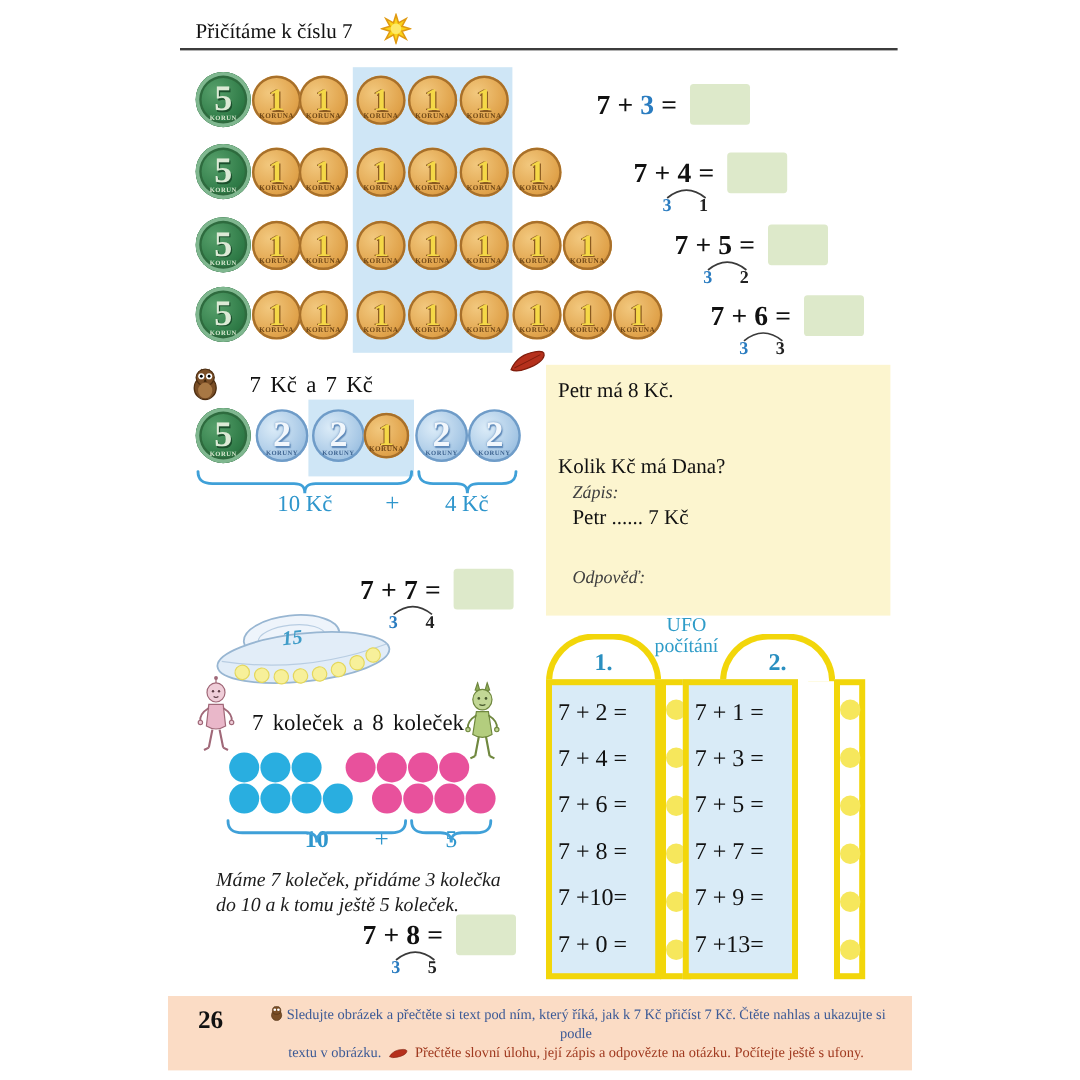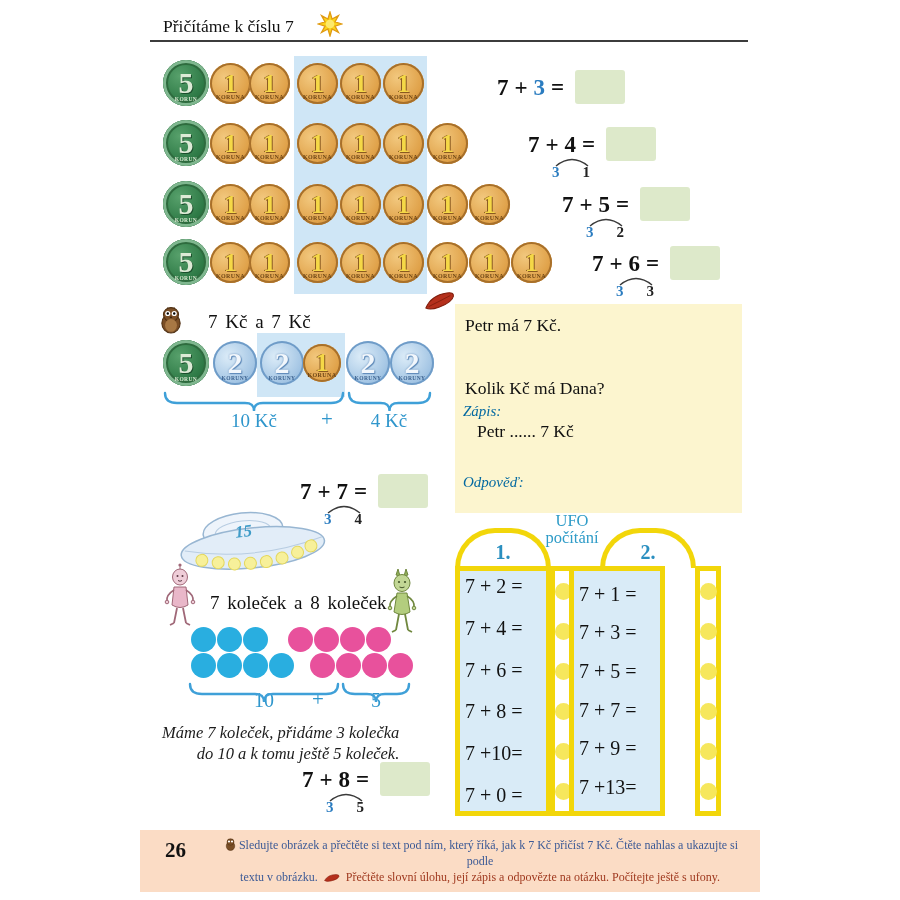--- a/index.html
+++ b/index.html
@@ -37,21 +37,21 @@
   .split .sl{position:absolute;left:0;top:10px;color:#2a7cc0;}
   .split .sr{position:absolute;right:2px;top:10px;color:#222;}
   
   .note{position:absolute;font-style:italic;font-size:16.5px;color:#1c1c1c;line-height:21px;}
   .bluelabel{position:absolute;color:#2f96cc;font-size:19px;text-align:center;}
   .heading19{position:absolute;font-size:19px;color:#111;word-spacing:3px;}
   .brace{position:absolute;}
   
   .wpbox{position:absolute;left:455px;top:304px;width:287px;height:209px;background:#fcf5cf;}
   .wp-line{position:absolute;font-size:17.5px;color:#111;white-space:nowrap;}
-  .wp-italic{position:absolute;font-style:italic;font-size:15px;color:#0369a1;}
+  .wp-italic{position:absolute;font-style:italic;font-size:15px;color:#404040;margin-left:14px;}
   .wbox{display:inline-block;width:46px;height:26px;background:#dde9ca;border-radius:3px;vertical-align:-7px;margin:0 6px;}
   .hl7{background:#cde4f4;padding:0 7px;margin:0 5px;color:#111;font-weight:bold;}
   
   .dot{position:absolute;width:25px;height:25px;border-radius:50%;}
   .dot-blue{background:#29aee0;}
   .dot-pink{background:#e8519c;}
   
   .ufotitle{position:absolute;left:527px;top:512px;width:90px;text-align:center;color:#2f9cc8;
             font-size:16.5px;line-height:17px;z-index:5;}
   .arch{position:absolute;box-sizing:border-box;width:96px;height:40px;border:5px solid #f2d60a;
@@ -103,21 +103,21 @@
   <div class="bluelabel" style="left:312px;top:407px;width:30px;font-size:21px;">+</div>
   <div class="bluelabel" style="left:354px;top:410px;width:70px;">4 Kč</div>
 
 
   <svg class="abs" style="left:424px;top:291px;transform:rotate(-8deg);" width="32" height="20" viewBox="0 0 32 20">
     <path d="M1,15 Q8,3 24,3 Q31,3 30,7 Q28,13 14,16 Q5,18 1,15 Z" fill="#b5301c" stroke="#801d0c"></path>
     <path d="M4,14 Q16,10 27,6" fill="none" stroke="#801d0c" stroke-width="0.8"></path>
   </svg>
 
   <div class="wpbox">
-    <div class="wp-line" style="left:10px;top:11px;">Petr má 7 Kč.</div>
+    <div class="wp-line" style="left:10px;top:11px;">Petr má 8 Kč.</div>
     <div class="wp-line" style="left:10px;top:74px;">Kolik Kč má Dana?</div>
     <div class="wp-italic" style="left:8px;top:99px;">Zápis:</div>
     <div class="wp-line" style="left:22px;top:117px;">Petr ...... 7 Kč</div>
     <div class="wp-italic" style="left:8px;top:170px;">Odpověď:</div>
   </div>
 
   <svg class="abs" style="left:172px;top:500px;transform:rotate(-6deg);" width="160" height="80" viewBox="0 0 160 80">
     <ellipse cx="72" cy="30" rx="40" ry="18" fill="#eef4fb" stroke="#98b6d2" stroke-width="1.5"></ellipse>
     <ellipse cx="72" cy="31" rx="28" ry="11" fill="none" stroke="#b8cde2"></ellipse>
     <ellipse cx="80" cy="48" rx="72" ry="20" fill="#e2edf8" stroke="#98b6d2" stroke-width="1.5"></ellipse>
@@ -160,25 +160,25 @@
     <path d="M13,28 Q5,33 6,39" fill="none" stroke="#70883f" stroke-width="1.6"></path>
     <path d="M23,28 Q31,33 30,39" fill="none" stroke="#70883f" stroke-width="1.6"></path>
     <circle cx="6" cy="40" r="1.8" fill="#c2d795" stroke="#70883f"></circle>
       <circle cx="30" cy="40" r="1.8" fill="#c2d795" stroke="#70883f"></circle>
     <path d="M15,46 L12,62 M21,46 L24,62" fill="none" stroke="#70883f" stroke-width="1.8"></path>
     <path d="M12,62 L8,64 M24,62 L28,64" fill="none" stroke="#70883f" stroke-width="1.8"></path>
   </svg>
 
   <div class="heading19" style="left:210px;top:592px;">7 koleček a 8 koleček</div>
 
-  <div class="bluelabel" style="left:234px;top:689px;width:60px;font-size:20px;">10</div>
+  <div class="bluelabel" style="left:234px;top:689px;width:60px;font-size:20px;font-weight:bold;">10</div>
   <div class="bluelabel" style="left:303px;top:687px;width:30px;font-size:21px;">+</div>
   <div class="bluelabel" style="left:346px;top:689px;width:60px;font-size:20px;">5</div>
 
-  <div class="note" style="left:162px;top:722px;text-align:right;">
+  <div class="note" style="left:180px;top:722px;">
     <div>Máme 7 koleček, přidáme 3 kolečka</div>
     <div>do 10 a k tomu ještě 5 koleček.</div>
   </div>
 
   <div class="ufotitle">
     <div>UFO</div>
     <div>počítání</div>
   </div>
 
   <div class="footer">
@@ -385,21 +385,21 @@
           <path d="M4,11 Q20,-2 36,11" fill="none" stroke="#3a3a3a" stroke-width="1.4"></path>
         </svg><span class="sl">3</span><span class="sr">3</span></div></div>
     <div class="equation" style="left: 300px; top: 474px;"><span class="tok">7</span><span class="tok">+</span><span class="tok">7</span><span class="tok">=</span><span class="abox"></span><div class="split"><svg width="40" height="12" viewBox="0 0 40 12">
           <path d="M4,11 Q20,-2 36,11" fill="none" stroke="#3a3a3a" stroke-width="1.4"></path>
         </svg><span class="sl">3</span><span class="sr">4</span></div></div>
     <div class="equation" style="left: 302px; top: 762px;"><span class="tok">7</span><span class="tok">+</span><span class="tok">8</span><span class="tok">=</span><span class="abox"></span><div class="split"><svg width="40" height="12" viewBox="0 0 40 12">
           <path d="M4,11 Q20,-2 36,11" fill="none" stroke="#3a3a3a" stroke-width="1.4"></path>
         </svg><span class="sl">3</span><span class="sr">5</span></div></div>
     <div class="arch" style="left: 455px; top: 528px;"></div>
     <div class="colnum" style="left: 455px; top: 541px;">1.</div>
-    <div class="colbody" style="left: 455px; top: 566px; justify-content: space-between;">
+    <div class="colbody" style="left: 455px; top: 566px;">
       <div class="colrow">7 + 2 =</div>
       <div class="colrow">7 + 4 =</div>
       <div class="colrow">7 + 6 =</div>
       <div class="colrow">7 + 8 =</div>
       <div class="colrow">7 +10=</div>
       <div class="colrow">7 + 0 =</div>
     </div>
     <div class="colstrip" style="left: 550px; top: 566px;">
       <div class="spot"></div>
       <div class="spot"></div>

